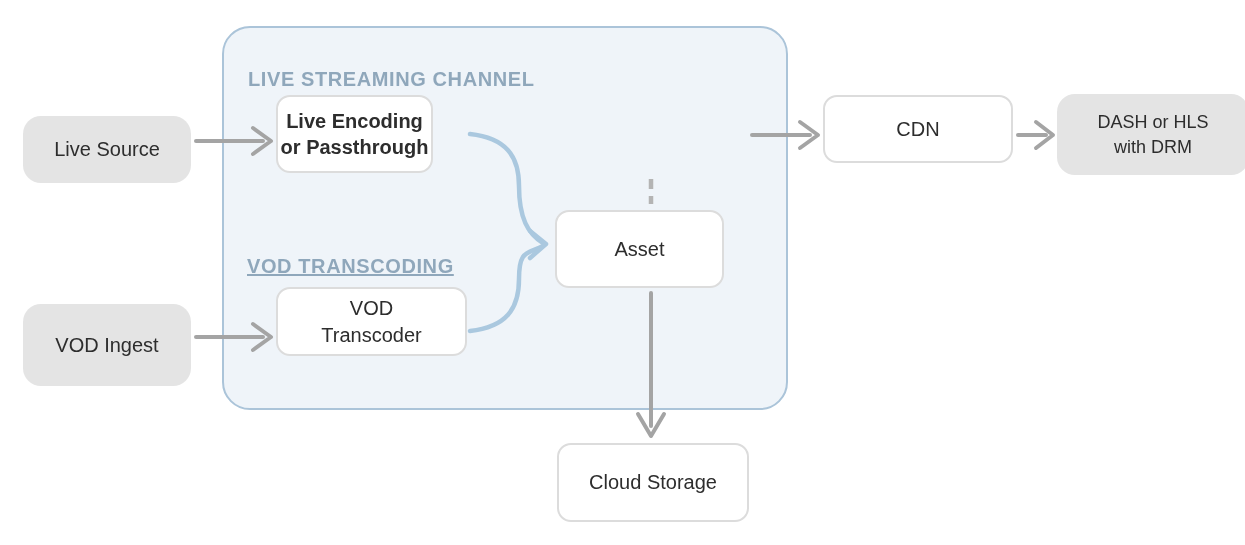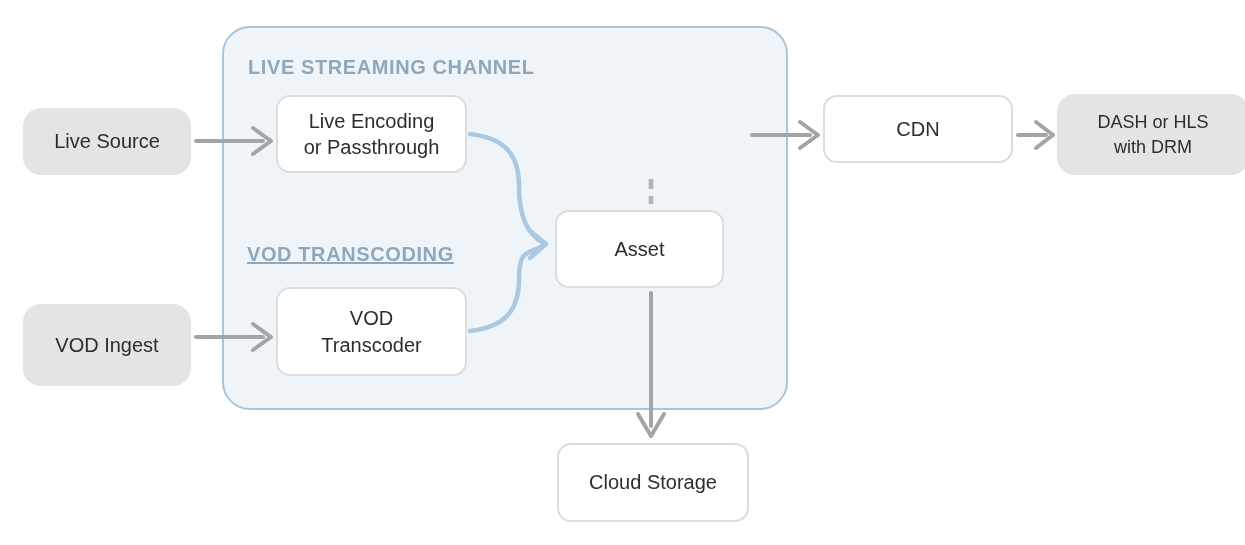--- a/index.html
+++ b/index.html
@@ -37,20 +37,21 @@
     border-radius:28px;
     box-sizing:border-box;
   }
   .section-label{
     position:absolute;
     font-size:20px;
     font-weight:700;
     letter-spacing:0.6px;
     color:var(--section-heading);
     white-space:nowrap;
+    margin-top:12px;
   }
   .node{
     position:absolute;
     display:flex;
     align-items:center;
     justify-content:center;
     text-align:center;
     box-sizing:border-box;
     font-size:20px;
     line-height:1.32;
@@ -143,28 +144,28 @@
 
     <g>
       <path class="edge-blue" d="M470 331 C506 327 519 309 519 279 C519 249 528 254 543 246"></path>
     </g>
 
     <g>
       <polyline class="edge-blue" points="530,231 546,244 530,258"></polyline>
     </g>
   </svg>
 
-  <div class="node external" style="left:23px; top:108px; width:168px; height:67px;">Live Source</div>
+  <div class="node external" style="left:23px; top:116px; width:168px; height:67px;">Live Source</div>
 
-  <div class="node service" style="left:276px; top:95px; width:191px; height:78px;">Live Encoding
+  <div class="node service" style="left:276px; top:95px; width:157px; height:78px;font-weight:bold;">Live Encoding
 or Passthrough</div>
 
   <div class="node external" style="left:23px; top:304px; width:168px; height:82px;">VOD Ingest</div>
 
-  <div class="node service" style="left:276px; top:287px; width:191px; height:89px;">VOD
+  <div class="node service" style="left:276px; top:287px; width:191px; height:69px;">VOD
 Transcoder</div>
 
 
   <div class="node service" style="left:555px; top:210px; width:169px; height:78px;">Asset</div>
 
   <div class="node service" style="left:823px; top:95px; width:190px; height:68px;">CDN</div>
 
   <div class="node external small-text" style="left:1057px; top:94px; width:192px; height:81px;">DASH or HLS
 with DRM</div>
 

